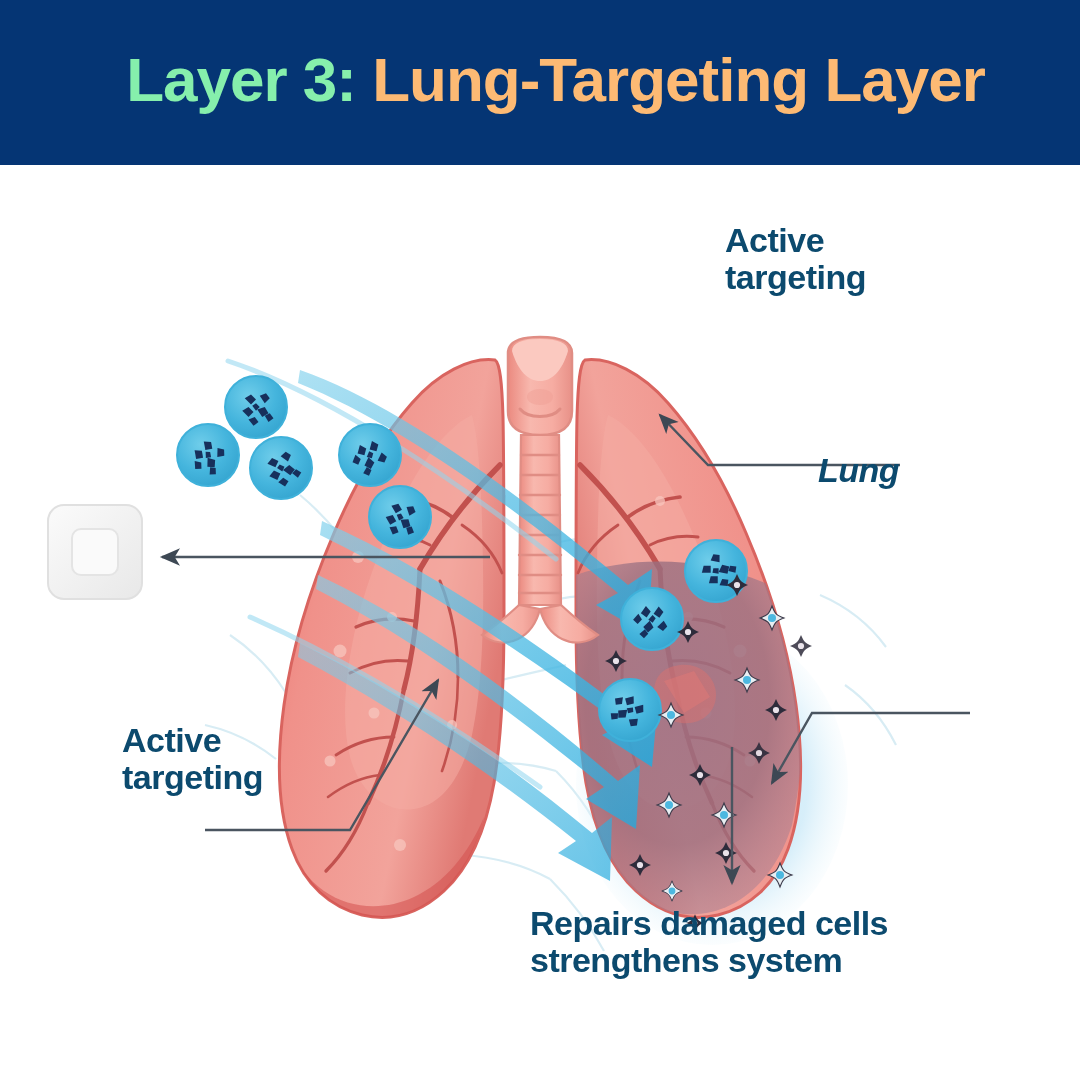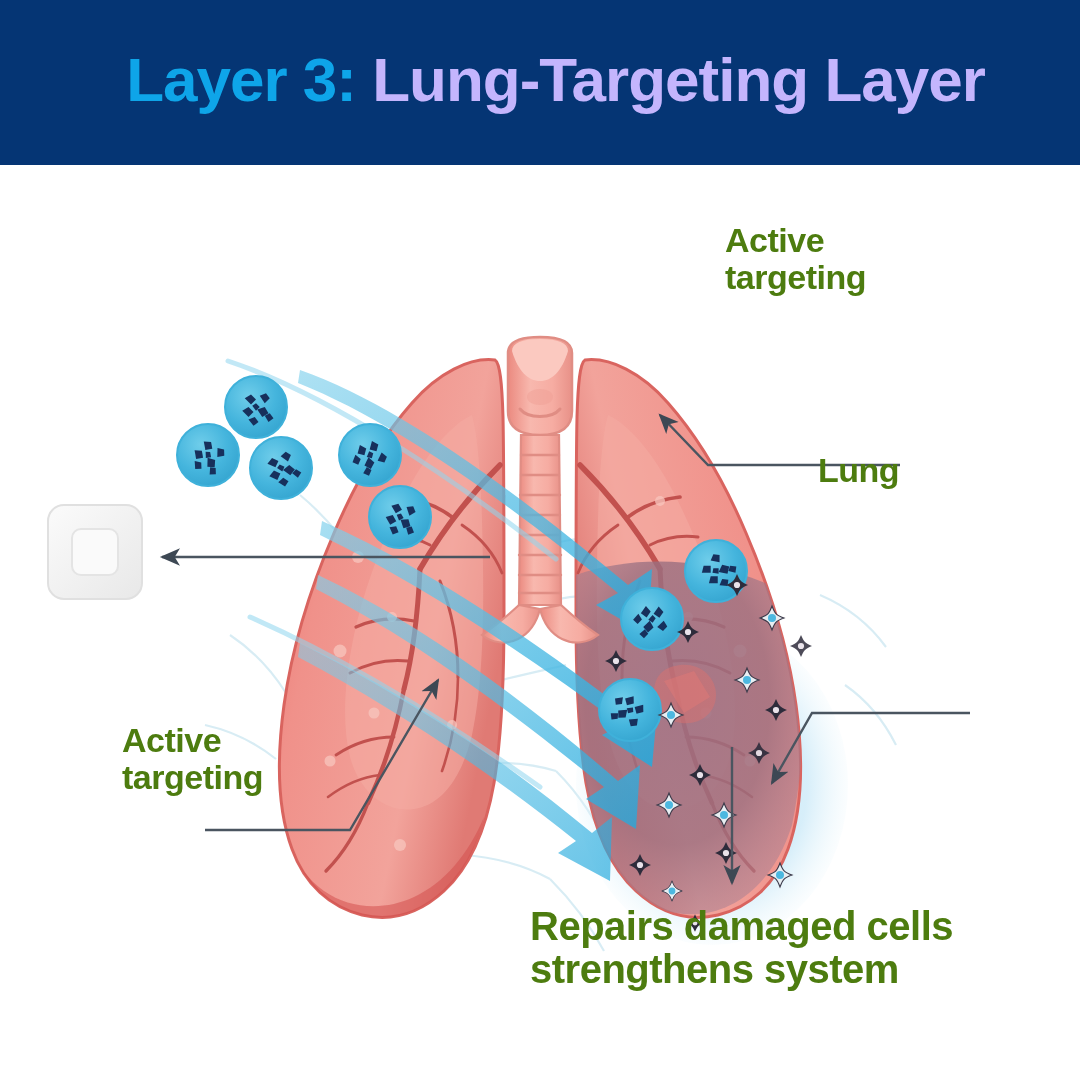--- a/index.html
+++ b/index.html
@@ -32,59 +32,60 @@
   .header-title {
     font-family: "Liberation Sans", sans-serif;
     font-size: 62px;
     font-weight: bold;
     letter-spacing: -1px;
     white-space: nowrap;
     line-height: 1;
     margin: 0;
     padding-bottom: 6px;
   }
-  .title-part-white { color: #0ea5e9; margin-left: 31px; }
-  .title-part-accent { color: #c4b5fd; }
+  .title-part-white { color: #86efac; margin-left: 31px; }
+  .title-part-accent { color: #fdba74; }
 
   
   .stage {
     position: absolute;
     left: 0; top: 165px;
     width: 1080px;
     height: 915px;
   }
   .stage svg { display: block; }
 
   
   .callout {
     position: absolute;
-    color: #4d7c0f;
+    color: #0c4a6e;
     font-family: "Liberation Sans", sans-serif;
     font-weight: bold;
     line-height: 1.08;
     letter-spacing: -0.5px;
   }
   .callout-active-top {
     left: 725px; top: 222px;
     font-size: 34px;
     text-align: left;
   }
   .callout-capillaries {
     left: 818px; top: 452px;
     font-size: 34px;
     text-align: left;
+    font-style: italic;
   }
   .callout-active-bottom {
     left: 122px; top: 722px;
     font-size: 34px;
     text-align: left;
   }
   .callout-caption {
     left: 530px; top: 905px;
-    font-size: 40px;
+    font-size: 34px;
     text-align: left;
   }
   .callout span { display: block; }
 </style>
 </head>
 <body>
 
 <div id="infographic">
 
   <div class="header-banner">

